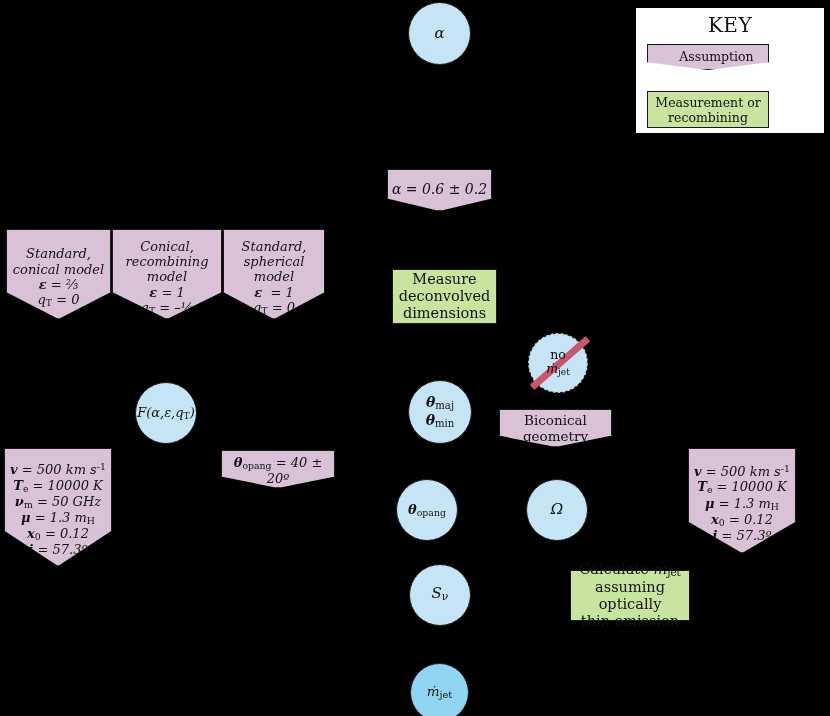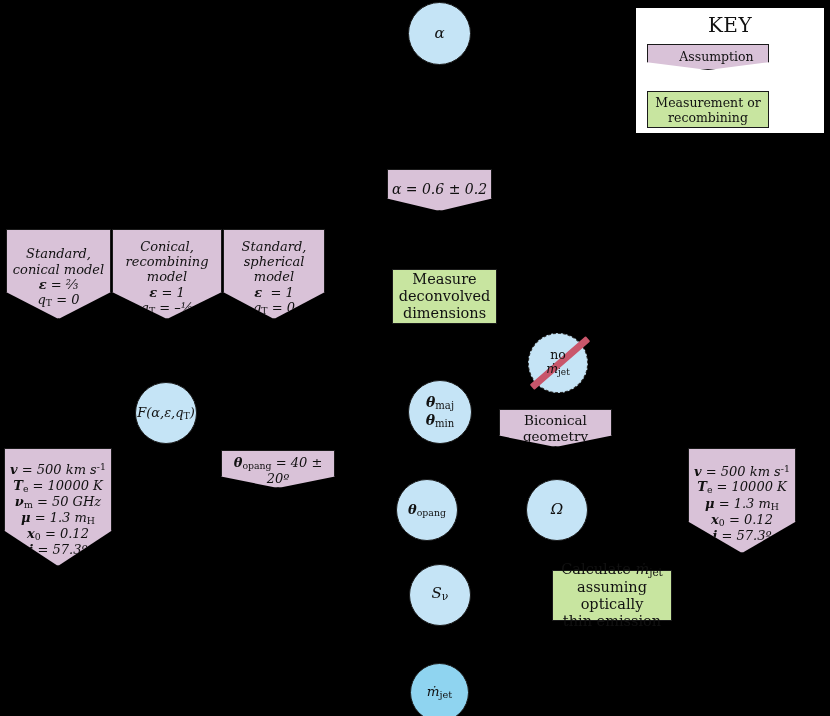--- a/index.html
+++ b/index.html
@@ -254,21 +254,21 @@
 
   <div class="node circle" style="left:409px; top:564px; width:62px; height:62px; font-size:15px;">
     <span><span>S</span><sub>ν</sub></span>
   </div>
 
   <div class="node circle deep" style="left:410px; top:663px; width:59px; height:59px; font-size:13.5px;">
     <span><span>ṁ</span><sub>jet</sub></span>
   </div>
 
 
-  <div class="node greenbox" style="left:552px; top:570px; width:120px; height:51px;">
+  <div class="node greenbox" style="left:570px; top:570px; width:120px; height:51px;">
     <div>
       <div><span>Calculate </span><i><span>ṁ</span></i><sub>jet</sub></div>
       <div>assuming optically</div>
       <div>thin emission</div>
     </div>
   </div>
 
 </div>
 
 </body></html>

